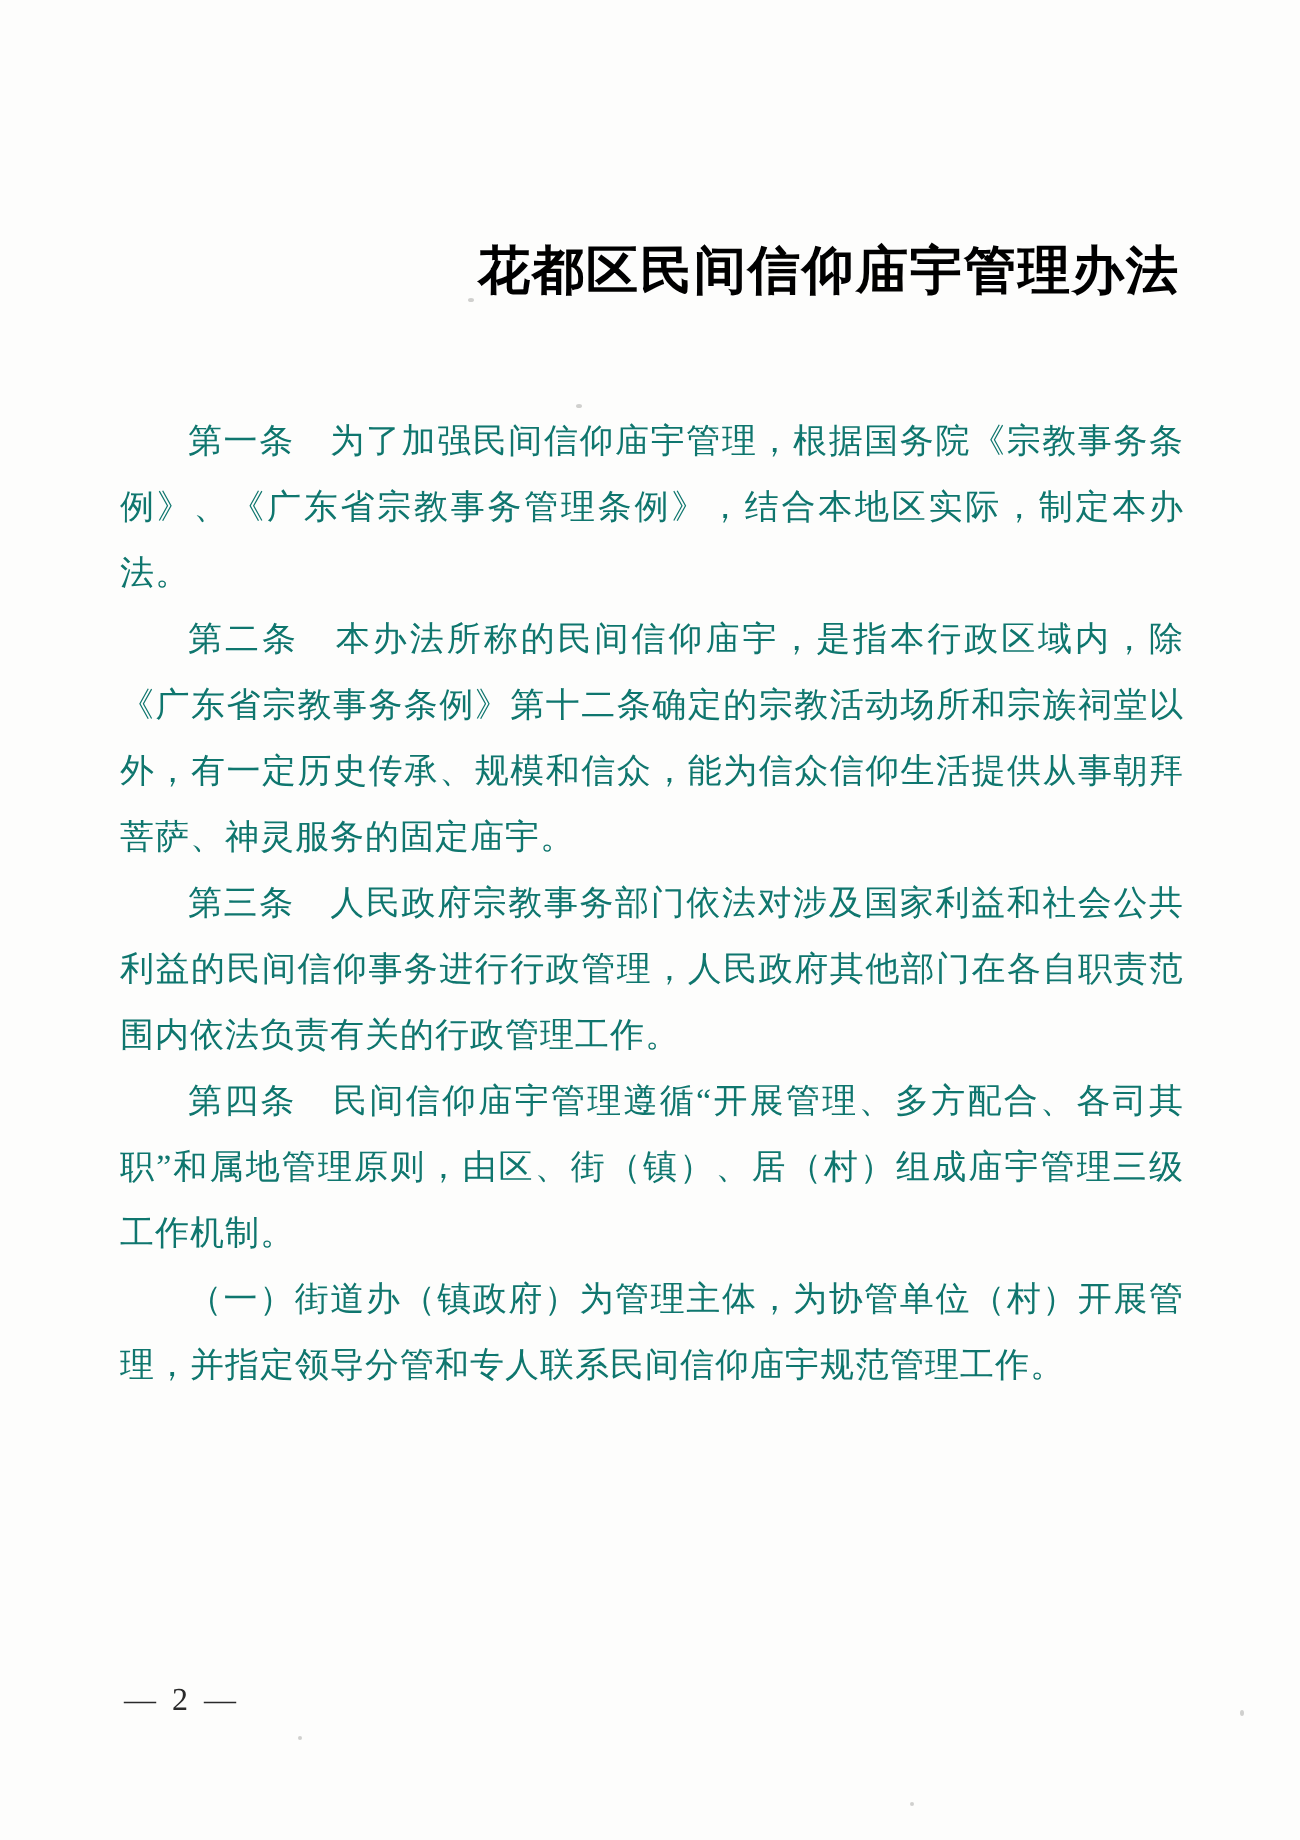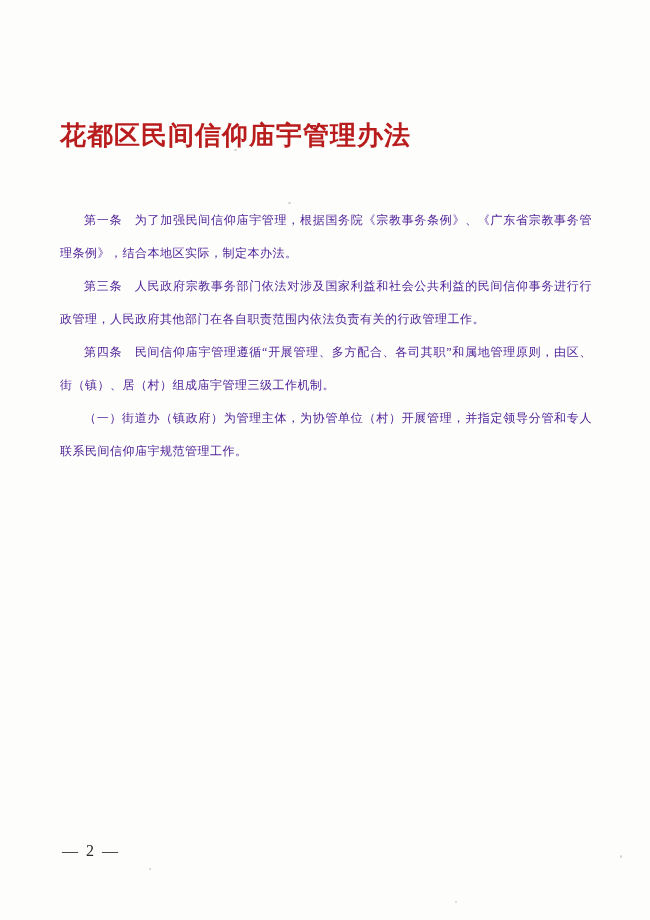--- a/index.html
+++ b/index.html
@@ -15,36 +15,36 @@
     overflow: hidden;
     font-family: "Liberation Serif", "DejaVu Serif", serif;
     color: #1f1f1f;
     box-sizing: border-box;
   }
   .doc-title {
     margin: 118px 60px 0 60px;
     font-size: 26px;
     line-height: 36px;
     font-weight: bold;
-    text-align: left;
+    text-align: right;
     letter-spacing: 1px;
-    color: #b91c1c;
+    color: #000000;
   }
   .doc-body {
     margin: 50px 58px 0 60px;
   }
   .doc-body p {
     margin: 0;
-    font-size: 12px;
+    font-size: 17px;
     line-height: 33px;
     letter-spacing: 0.5px;
     text-align: justify;
     text-justify: inter-character;
     text-indent: 2em;
-    color: #4c1d95;
+    color: #0f766e;
   }
   .page-footer {
     position: absolute;
     left: 62px;
     top: 842px;
     font-size: 16px;
     letter-spacing: 2px;
     color: #2a2a2a;
   }
   .speckle {
@@ -61,20 +61,21 @@
 </style>
 </head>
 <body>
 
 <div class="page">
 
   <h1 class="doc-title">花都区民间信仰庙宇管理办法</h1>
 
   <div class="doc-body">
     <p>第一条　为了加强民间信仰庙宇管理，根据国务院《宗教事务条例》、《广东省宗教事务管理条例》，结合本地区实际，制定本办法。</p>
+    <p>第二条　本办法所称的民间信仰庙宇，是指本行政区域内，除《广东省宗教事务条例》第十二条确定的宗教活动场所和宗族祠堂以外，有一定历史传承、规模和信众，能为信众信仰生活提供从事朝拜菩萨、神灵服务的固定庙宇。</p>
     <p>第三条　人民政府宗教事务部门依法对涉及国家利益和社会公共利益的民间信仰事务进行行政管理，人民政府其他部门在各自职责范围内依法负责有关的行政管理工作。</p>
     <p>第四条　民间信仰庙宇管理遵循“开展管理、多方配合、各司其职”和属地管理原则，由区、街（镇）、居（村）组成庙宇管理三级工作机制。</p>
     <p>（一）街道办（镇政府）为管理主体，为协管单位（村）开展管理，并指定领导分管和专人联系民间信仰庙宇规范管理工作。</p>
   </div>
 
   <div class="page-footer">— 2 —</div>
 
   <div class="speckle s1"></div>
   <div class="speckle s2"></div>
   <div class="speckle s3"></div>

